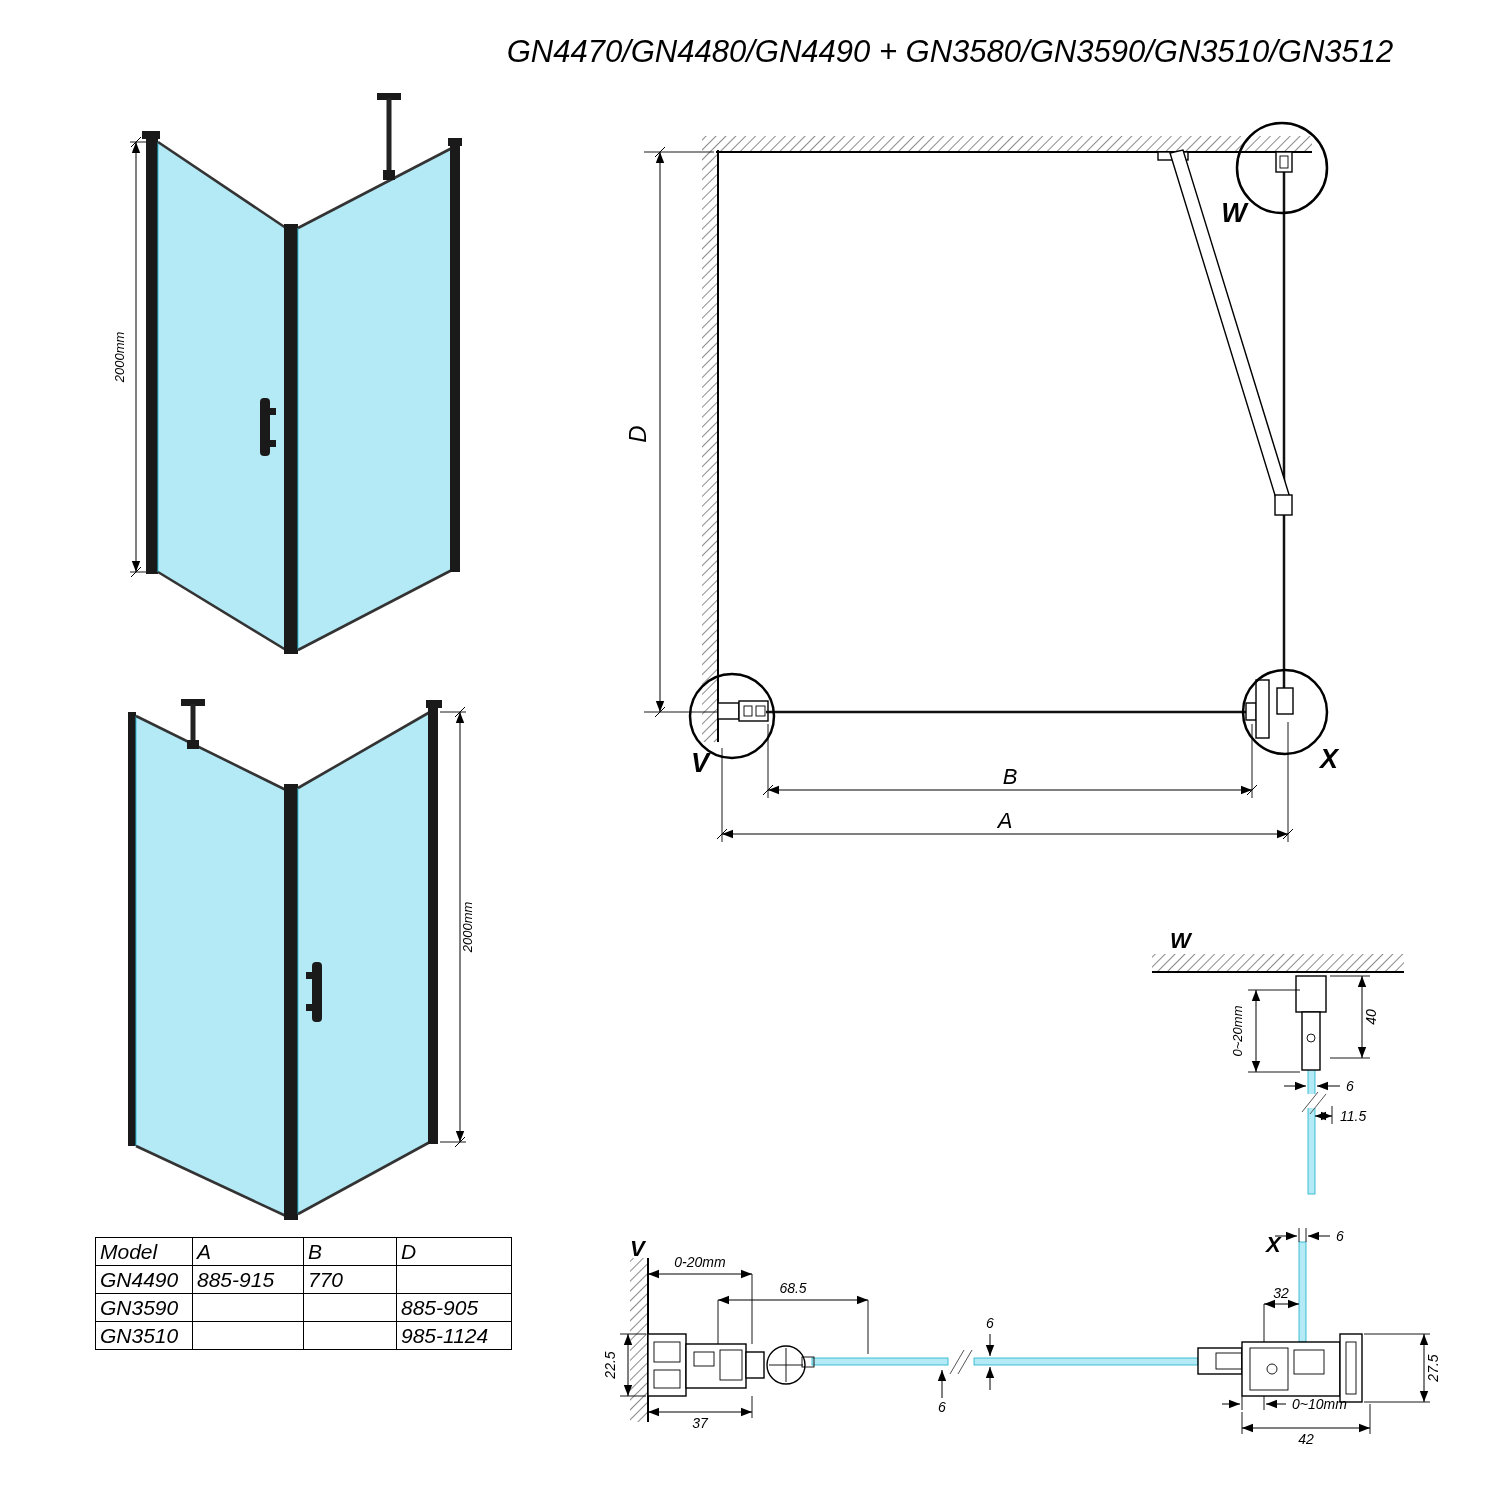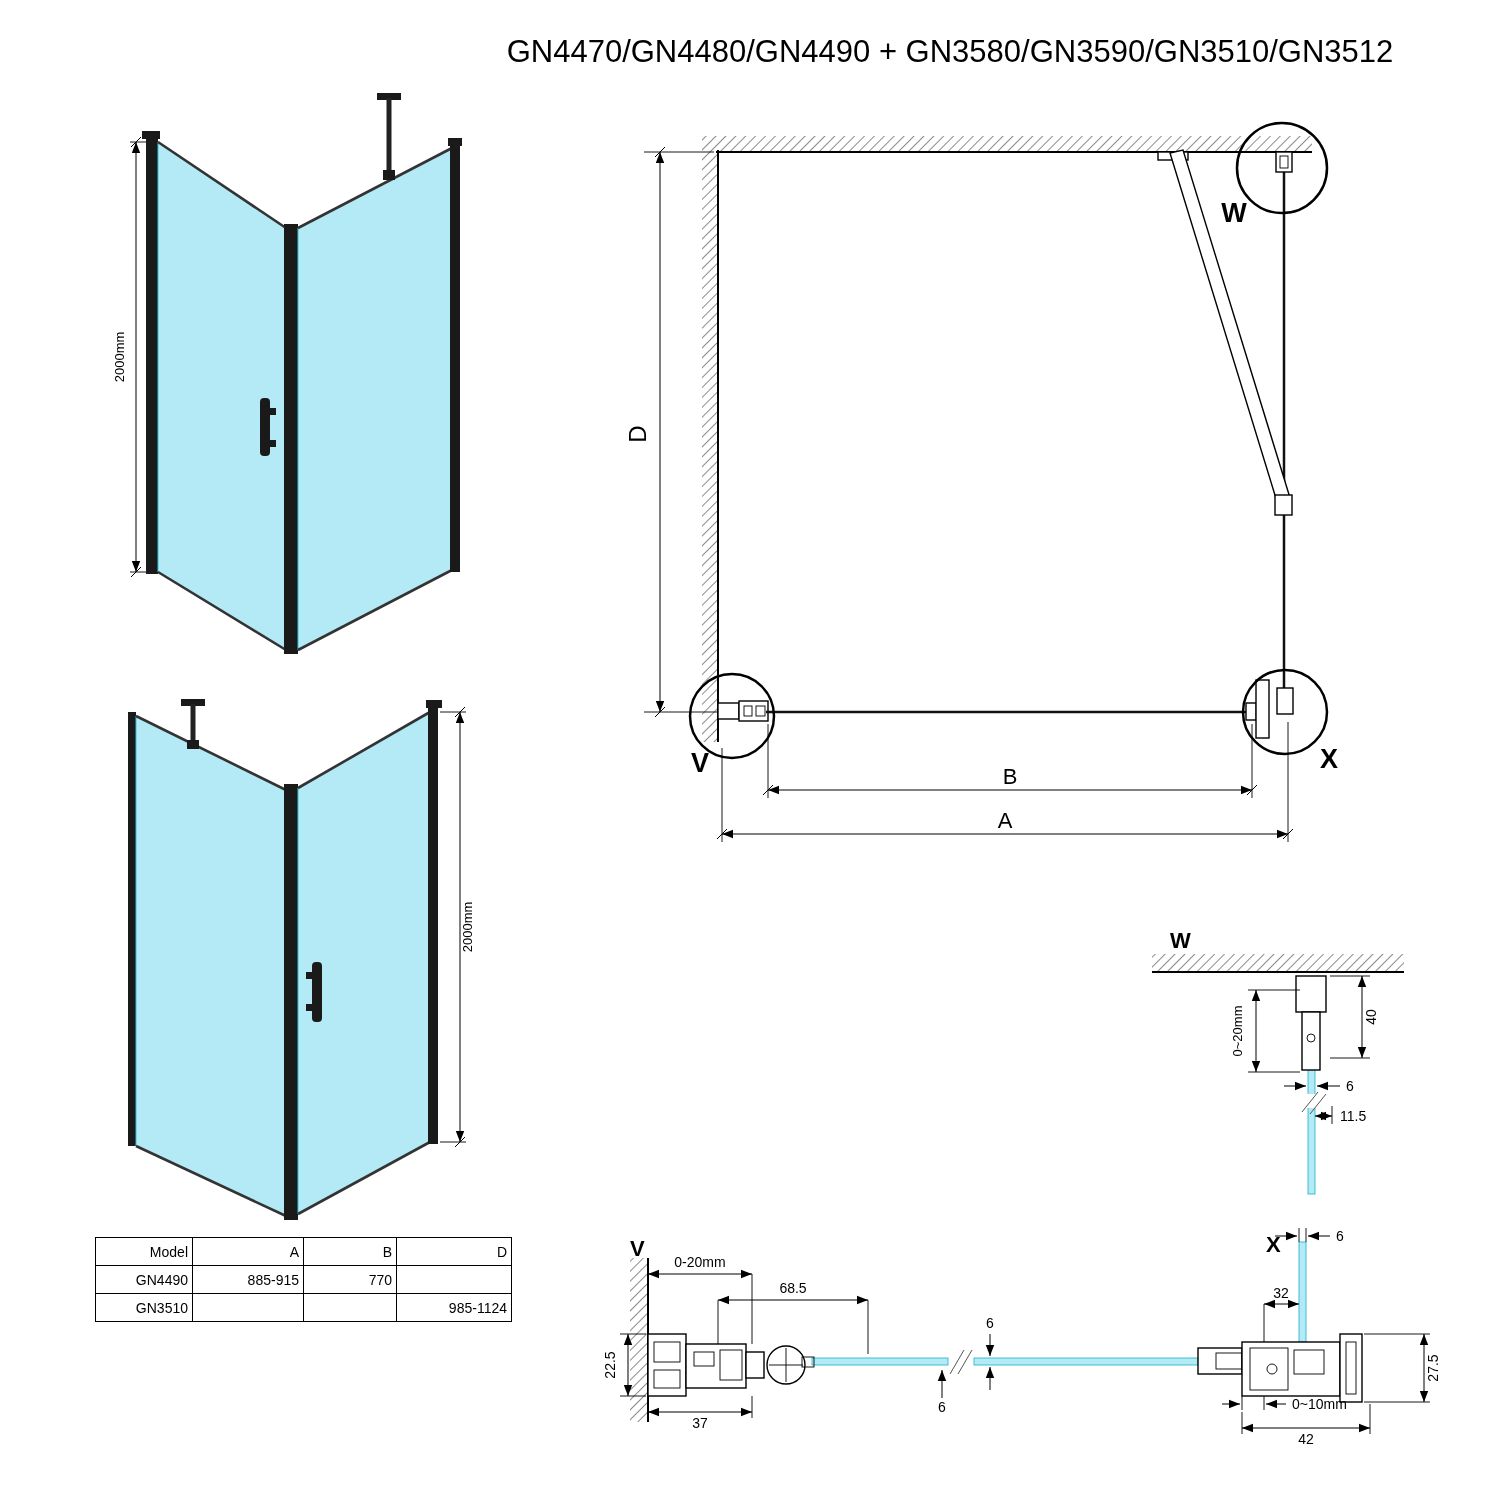--- a/index.html
+++ b/index.html
@@ -1,16 +1,16 @@
 <!DOCTYPE html>
 <html><head>
 <meta charset="utf-8">
 <style>
   html,body{margin:0;padding:0;background:#fff;}
-  .page{position:relative;width:1500px;height:1500px;background:#fff;font-family:"Liberation Sans",sans-serif;overflow:hidden;}
+  .page{position:relative;width:1500px;height:1500px;background:#fff;font-family:"Liberation Sans",sans-serif;overflow:hidden;font-style:italic;}
   .page > svg{position:absolute;top:0;left:0;}
   svg text{font-family:"Liberation Sans",sans-serif;fill:#000;}
   .t-title{font-size:31px;}
   .t-dim-sm{font-size:13px;}
   .t-dim{font-size:14px;}
   .t-dim-lg{font-size:22px;}
   .t-marker{font-size:27px;font-weight:bold;}
   .t-detail{font-size:22px;font-weight:bold;}
   .ln2{stroke:#000;stroke-width:2;fill:none;}
   .ln25{stroke:#111;stroke-width:2.5;fill:none;}
@@ -18,21 +18,21 @@
   .extln{stroke:#000;stroke-width:0.9;fill:none;}
   .prof{fill:#fff;stroke:#000;stroke-width:1.4;}
   .profi{fill:none;stroke:#000;stroke-width:0.9;}
   .frame{fill:#1a1a1a;}
   .glass{fill:#b4eaf6;stroke:#2bc4dc;stroke-width:1;}
   .gbar{fill:#b4eaf6;stroke:#18b2c9;stroke-width:0.8;}
   .edge{stroke:#333;stroke-width:2.6;fill:none;}
   .brk{stroke:#555;stroke-width:1;fill:none;}
   .spec-table{position:absolute;left:95px;top:1237px;}
   table{border-collapse:collapse;background:#fff;}
-  td,th{border:1px solid #000;font-size:14px;text-align:right;height:27px;padding:0 4px;font-weight:normal;color:#000;}
+  td,th{border:1px solid #000;font-size:21px;text-align:left;height:27px;padding:0 4px;font-weight:normal;color:#000;}
   .c-model{width:88px;} .c-a{width:102px;} .c-b{width:84px;} .c-d{width:106px;}
 </style>
 </head>
 <body>
 
 <div class="page">
 
 <svg width="1500" height="1500" viewBox="0 0 1500 1500">
   <defs>
     <pattern id="hatch" width="7" height="7" patternUnits="userSpaceOnUse" patternTransform="rotate(45)">
@@ -332,20 +332,26 @@
       <th class="c-b">B</th>
       <th class="c-d">D</th>
     </tr>
     <tr>
       <td>GN4490</td>
       <td>885-915</td>
       <td>770</td>
       <td></td>
     </tr>
     <tr>
+      <td>GN3590</td>
+      <td></td>
+      <td></td>
+      <td>885-905</td>
+    </tr>
+    <tr>
       <td>GN3510</td>
       <td></td>
       <td></td>
       <td>985-1124</td>
     </tr>
   </tbody>
       </table>
 </div>
 
 </div>

